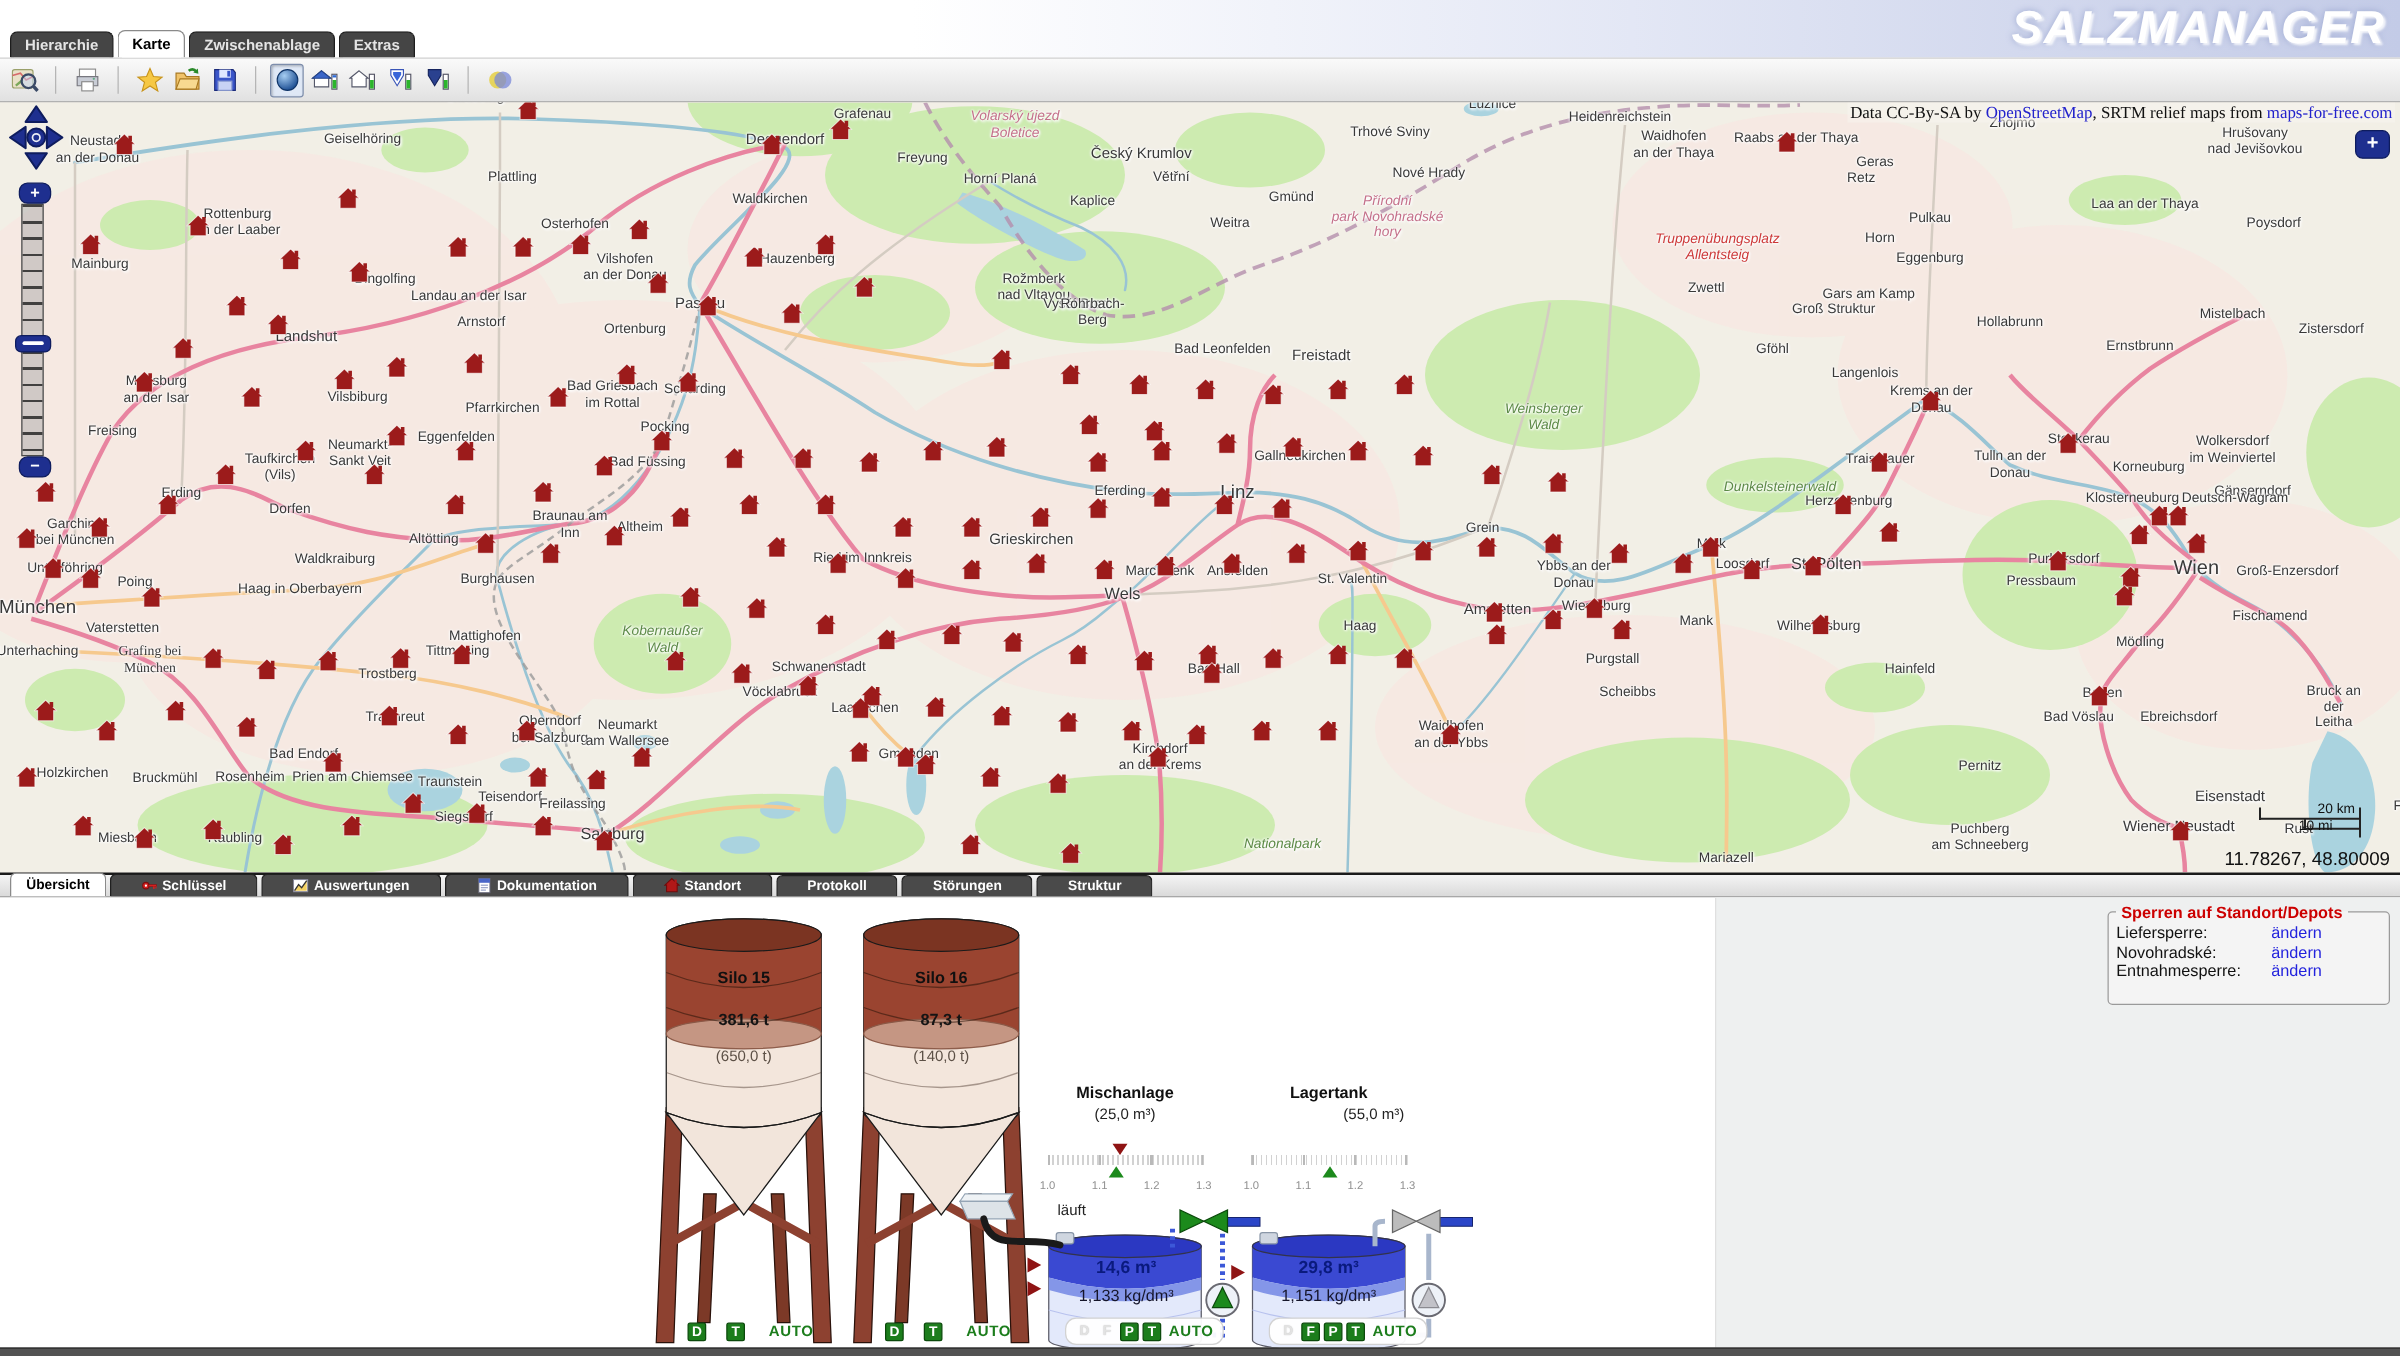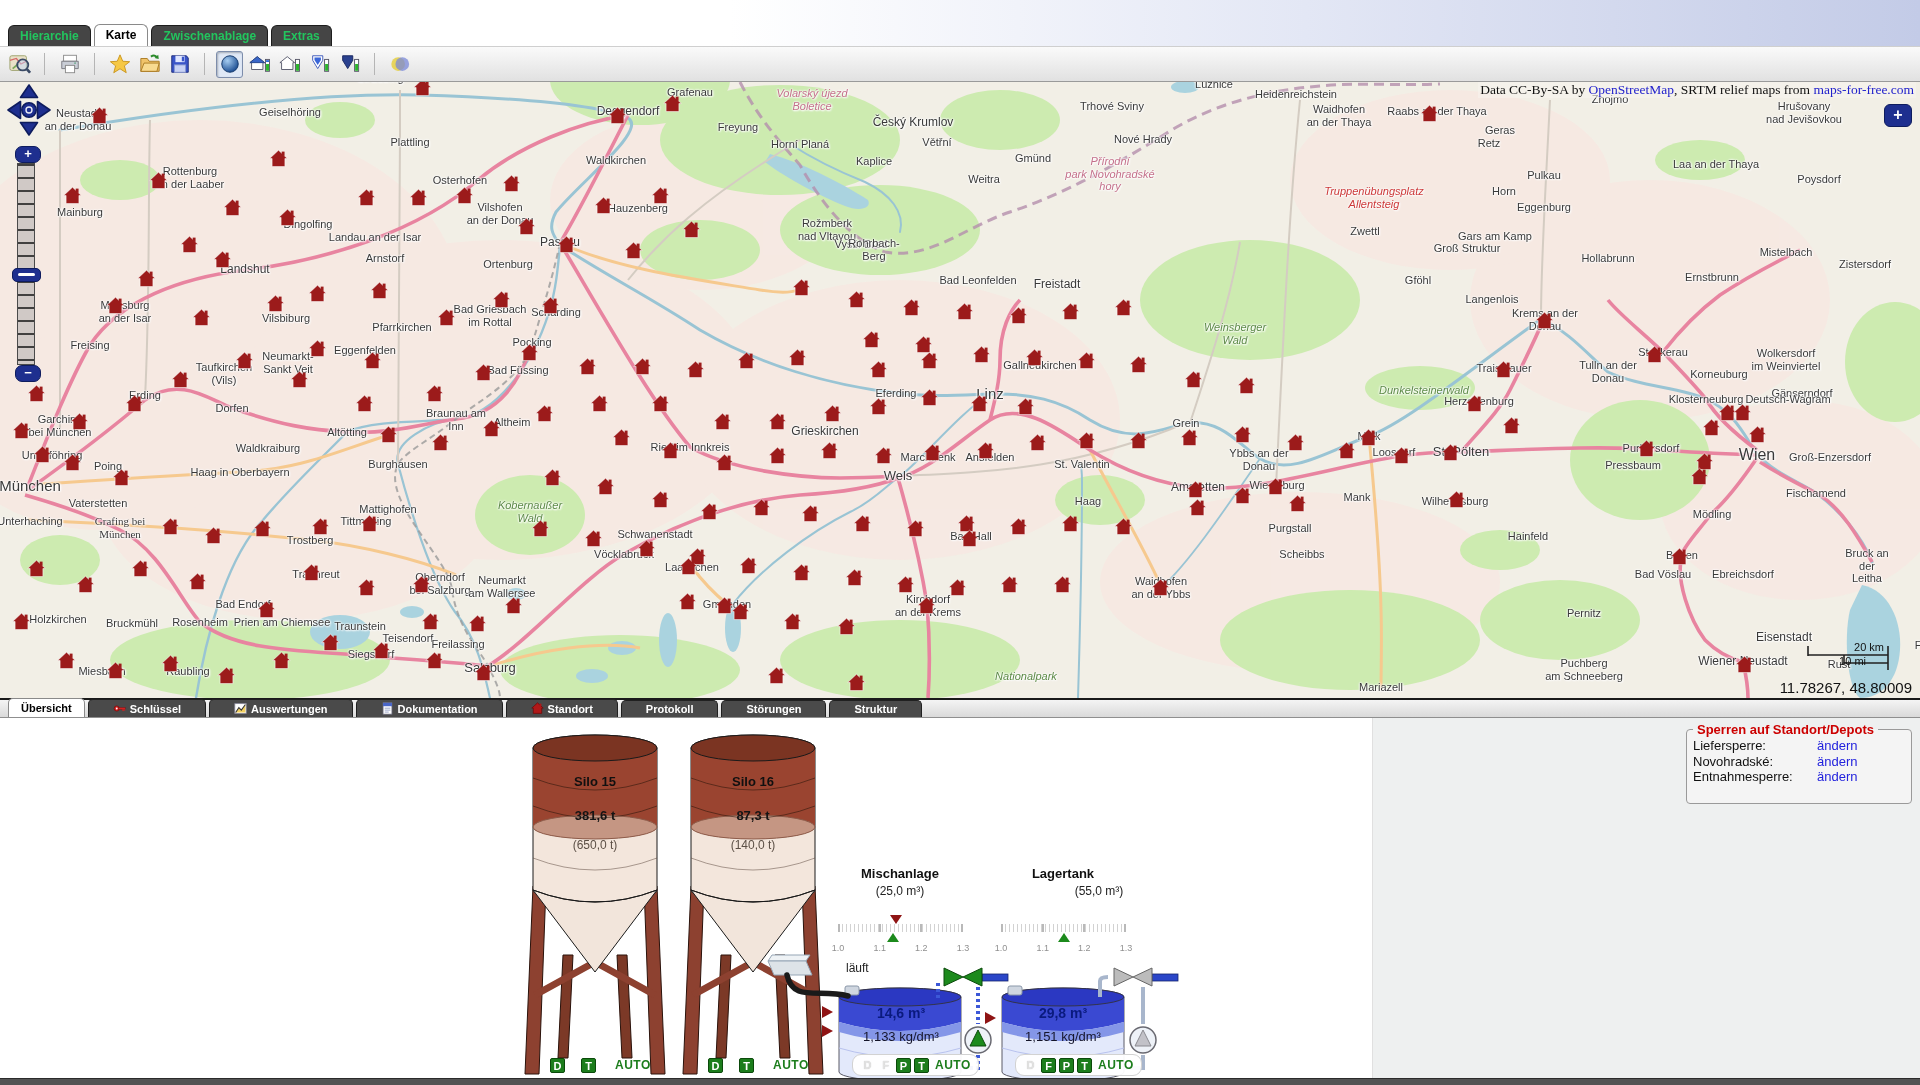--- a/index.html
+++ b/index.html
@@ -5,21 +5,21 @@
   html,body{margin:0;padding:0;background:#888;}
   #app{position:relative;width:1920px;height:1085px;overflow:hidden;background:#fff;
        font-family:"Liberation Sans",sans-serif;-webkit-font-smoothing:antialiased;}
 
   
   .hdr{position:absolute;left:0;top:0;width:1920px;height:46px;
        background:linear-gradient(to right,#ffffff 0%,#ffffff 38%,#e3e7f5 68%,#c3cbe7 100%);}
   .logo{position:absolute;right:12px;top:1px;font-style:italic;font-weight:bold;font-size:37px;
         letter-spacing:1px;color:#ffffff;text-shadow:2px 2px 2px rgba(255,255,255,.9),0 0 6px #9aa6cf,1px 1px 0 #b6bfe0;}
   .toptabs{position:absolute;left:8px;bottom:0;display:flex;gap:3px;align-items:flex-end;}
-  .ttab{background:#454545;color:#22c55e;font-size:12px;font-weight:bold;border:1px solid #1d1d1d;border-bottom:none;
+  .ttab{background:#454545;color:#e5e5e5;font-size:12px;font-weight:bold;border:1px solid #1d1d1d;border-bottom:none;
         border-radius:6px 6px 0 0;padding:3px 11px;cursor:pointer;white-space:nowrap;}
   .ttab.active{background:#fff;color:#000;border-color:#8a8a8a;position:relative;z-index:3;padding-bottom:4px;}
 
   
   .toolbar{position:absolute;top:46px;left:0;width:1920px;height:36px;box-sizing:border-box;
            background:linear-gradient(#fafafa,#e1e1e1);border-top:1px solid #cfcfcf;border-bottom:1px solid #9a9a9a;
            display:flex;align-items:center;padding-left:6px;gap:3px;}
   .tbtn{width:27px;height:27px;border:1px solid transparent;background:transparent;border-radius:3px;
         display:flex;align-items:center;justify-content:center;cursor:pointer;padding:1px;}
   .tbtn svg{width:22px;height:22px;}
@@ -109,20 +109,21 @@
   .sp-link{color:#2222dd;cursor:pointer;}
 
   .botbar{position:absolute;top:1078px;left:0;width:1920px;height:7px;background:#535353;border-top:1px solid #2b2b2b;}
 </style>
 </head>
 <body>
 
 <div id="app">
 
   <header class="hdr">
+    <div class="logo">SALZMANAGER</div>
     <nav class="toptabs" id="topTabs">
         <div class="ttab">Hierarchie</div>
         <div class="ttab active">Karte</div>
         <div class="ttab">Zwischenablage</div>
         <div class="ttab">Extras</div>
       </nav>
   </header>
 
   <div class="toolbar" id="toolbar">
       <button class="tbtn">
@@ -453,21 +454,21 @@
         <span class="mlbl" style="left: 1492px; top: 217px;">Langenlois</span>
         <span class="mlbl" style="left: 1418px; top: 198px;">Gföhl</span>
         <span class="mlbl" style="left: 1467px; top: 166px;">Groß Struktur</span>
         <span class="mlbl g" style="left: 1235px; top: 252px;">Weinsberger
 Wald</span>
         <span class="mlbl g" style="left: 1424px; top: 308px;">Dunkelsteinerwald</span>
         <span class="mlbl" style="left: 984px; top: 97px;">Weitra</span>
         <span class="mlbl" style="left: 1033px; top: 76px;">Gmünd</span>
         <span class="mlbl" style="left: 1112px; top: 24px;">Trhové Sviny</span>
         <span class="mlbl" style="left: 1143px; top: 57px;">Nové Hrady</span>
-        <span class="mlbl" style="left: 1194px; top: 2px; margin-left: 20px;">Lužnice</span>
+        <span class="mlbl" style="left: 1194px; top: 2px;">Lužnice</span>
         <span class="mlbl" style="left: 1296px; top: 12px;">Heidenreichstein</span>
         <span class="mlbl" style="left: 1339px; top: 34px;">Waidhofen
 an der Thaya</span>
         <span class="mlbl" style="left: 1437px; top: 29px;">Raabs an der Thaya</span>
         <span class="mlbl" style="left: 1500px; top: 48px;">Geras</span>
         <span class="mlbl" style="left: 1804px; top: 31px;">Hrušovany
 nad Jevišovkou</span>
         <span class="mlbl" style="left: 1610px; top: 17px;">Znojmo</span>
         <span class="mlbl" style="left: 1489px; top: 61px;">Retz</span>
         <span class="mlbl" style="left: 1544px; top: 93px;">Pulkau</span>

